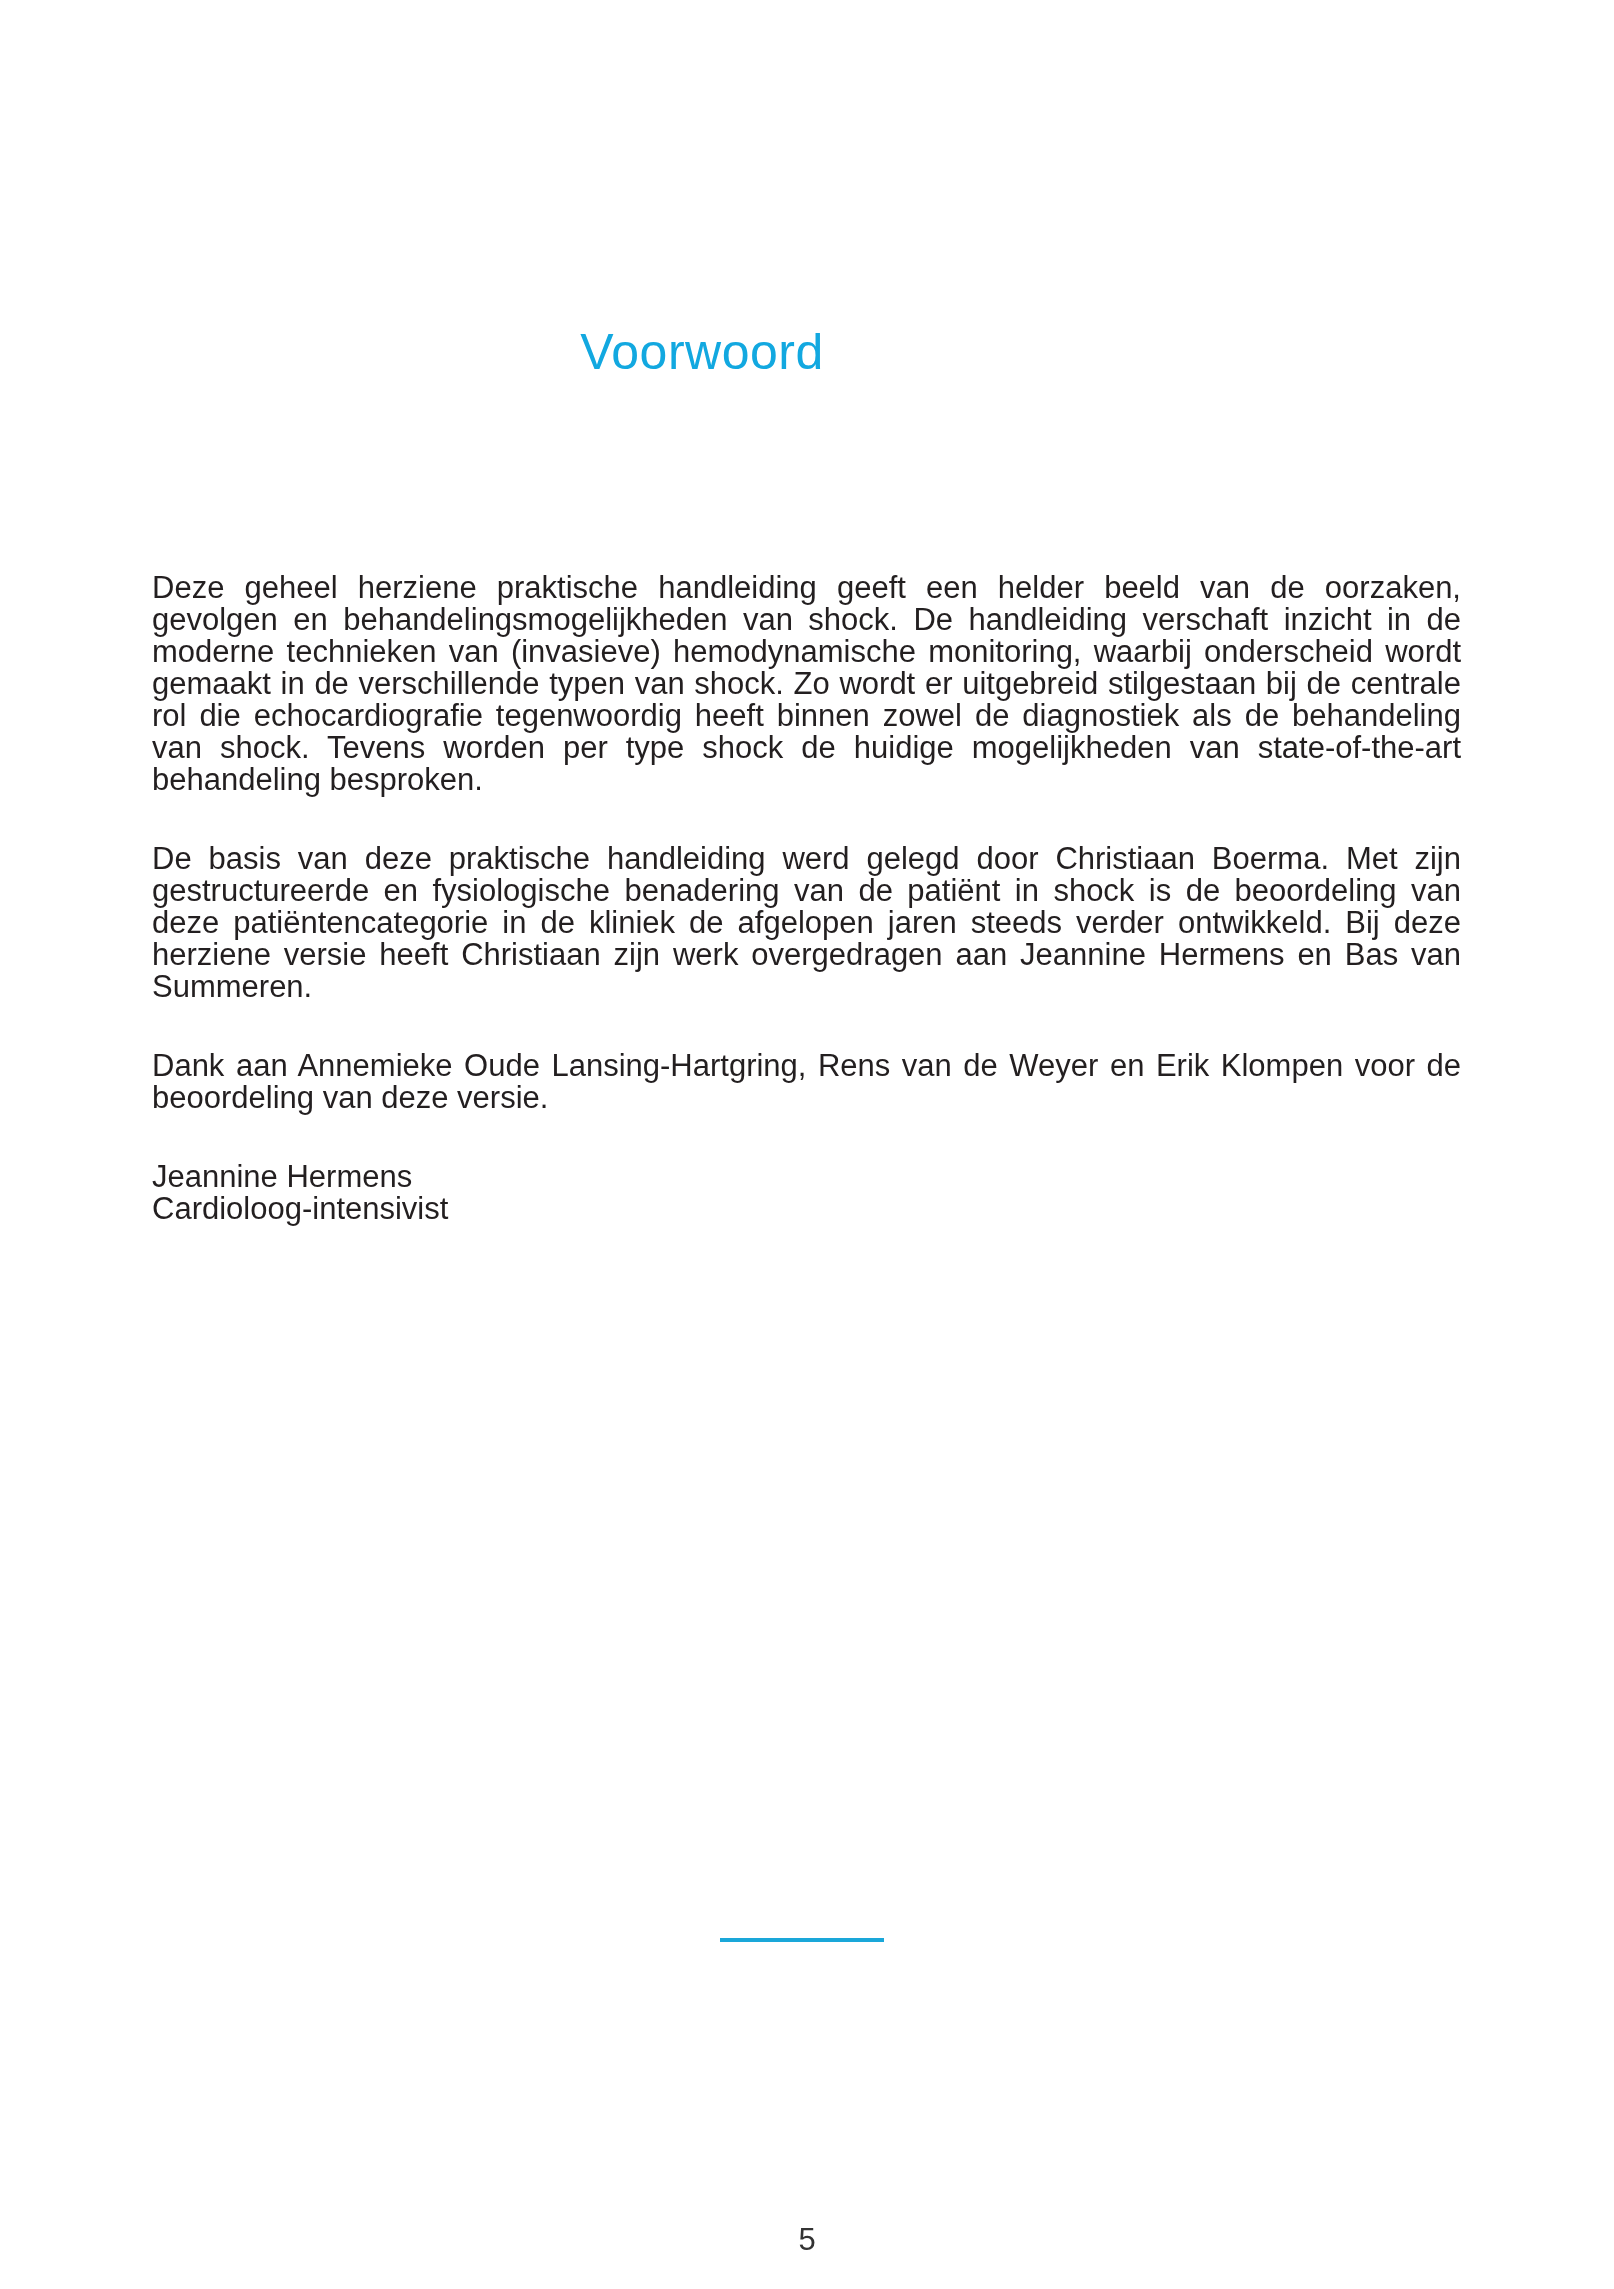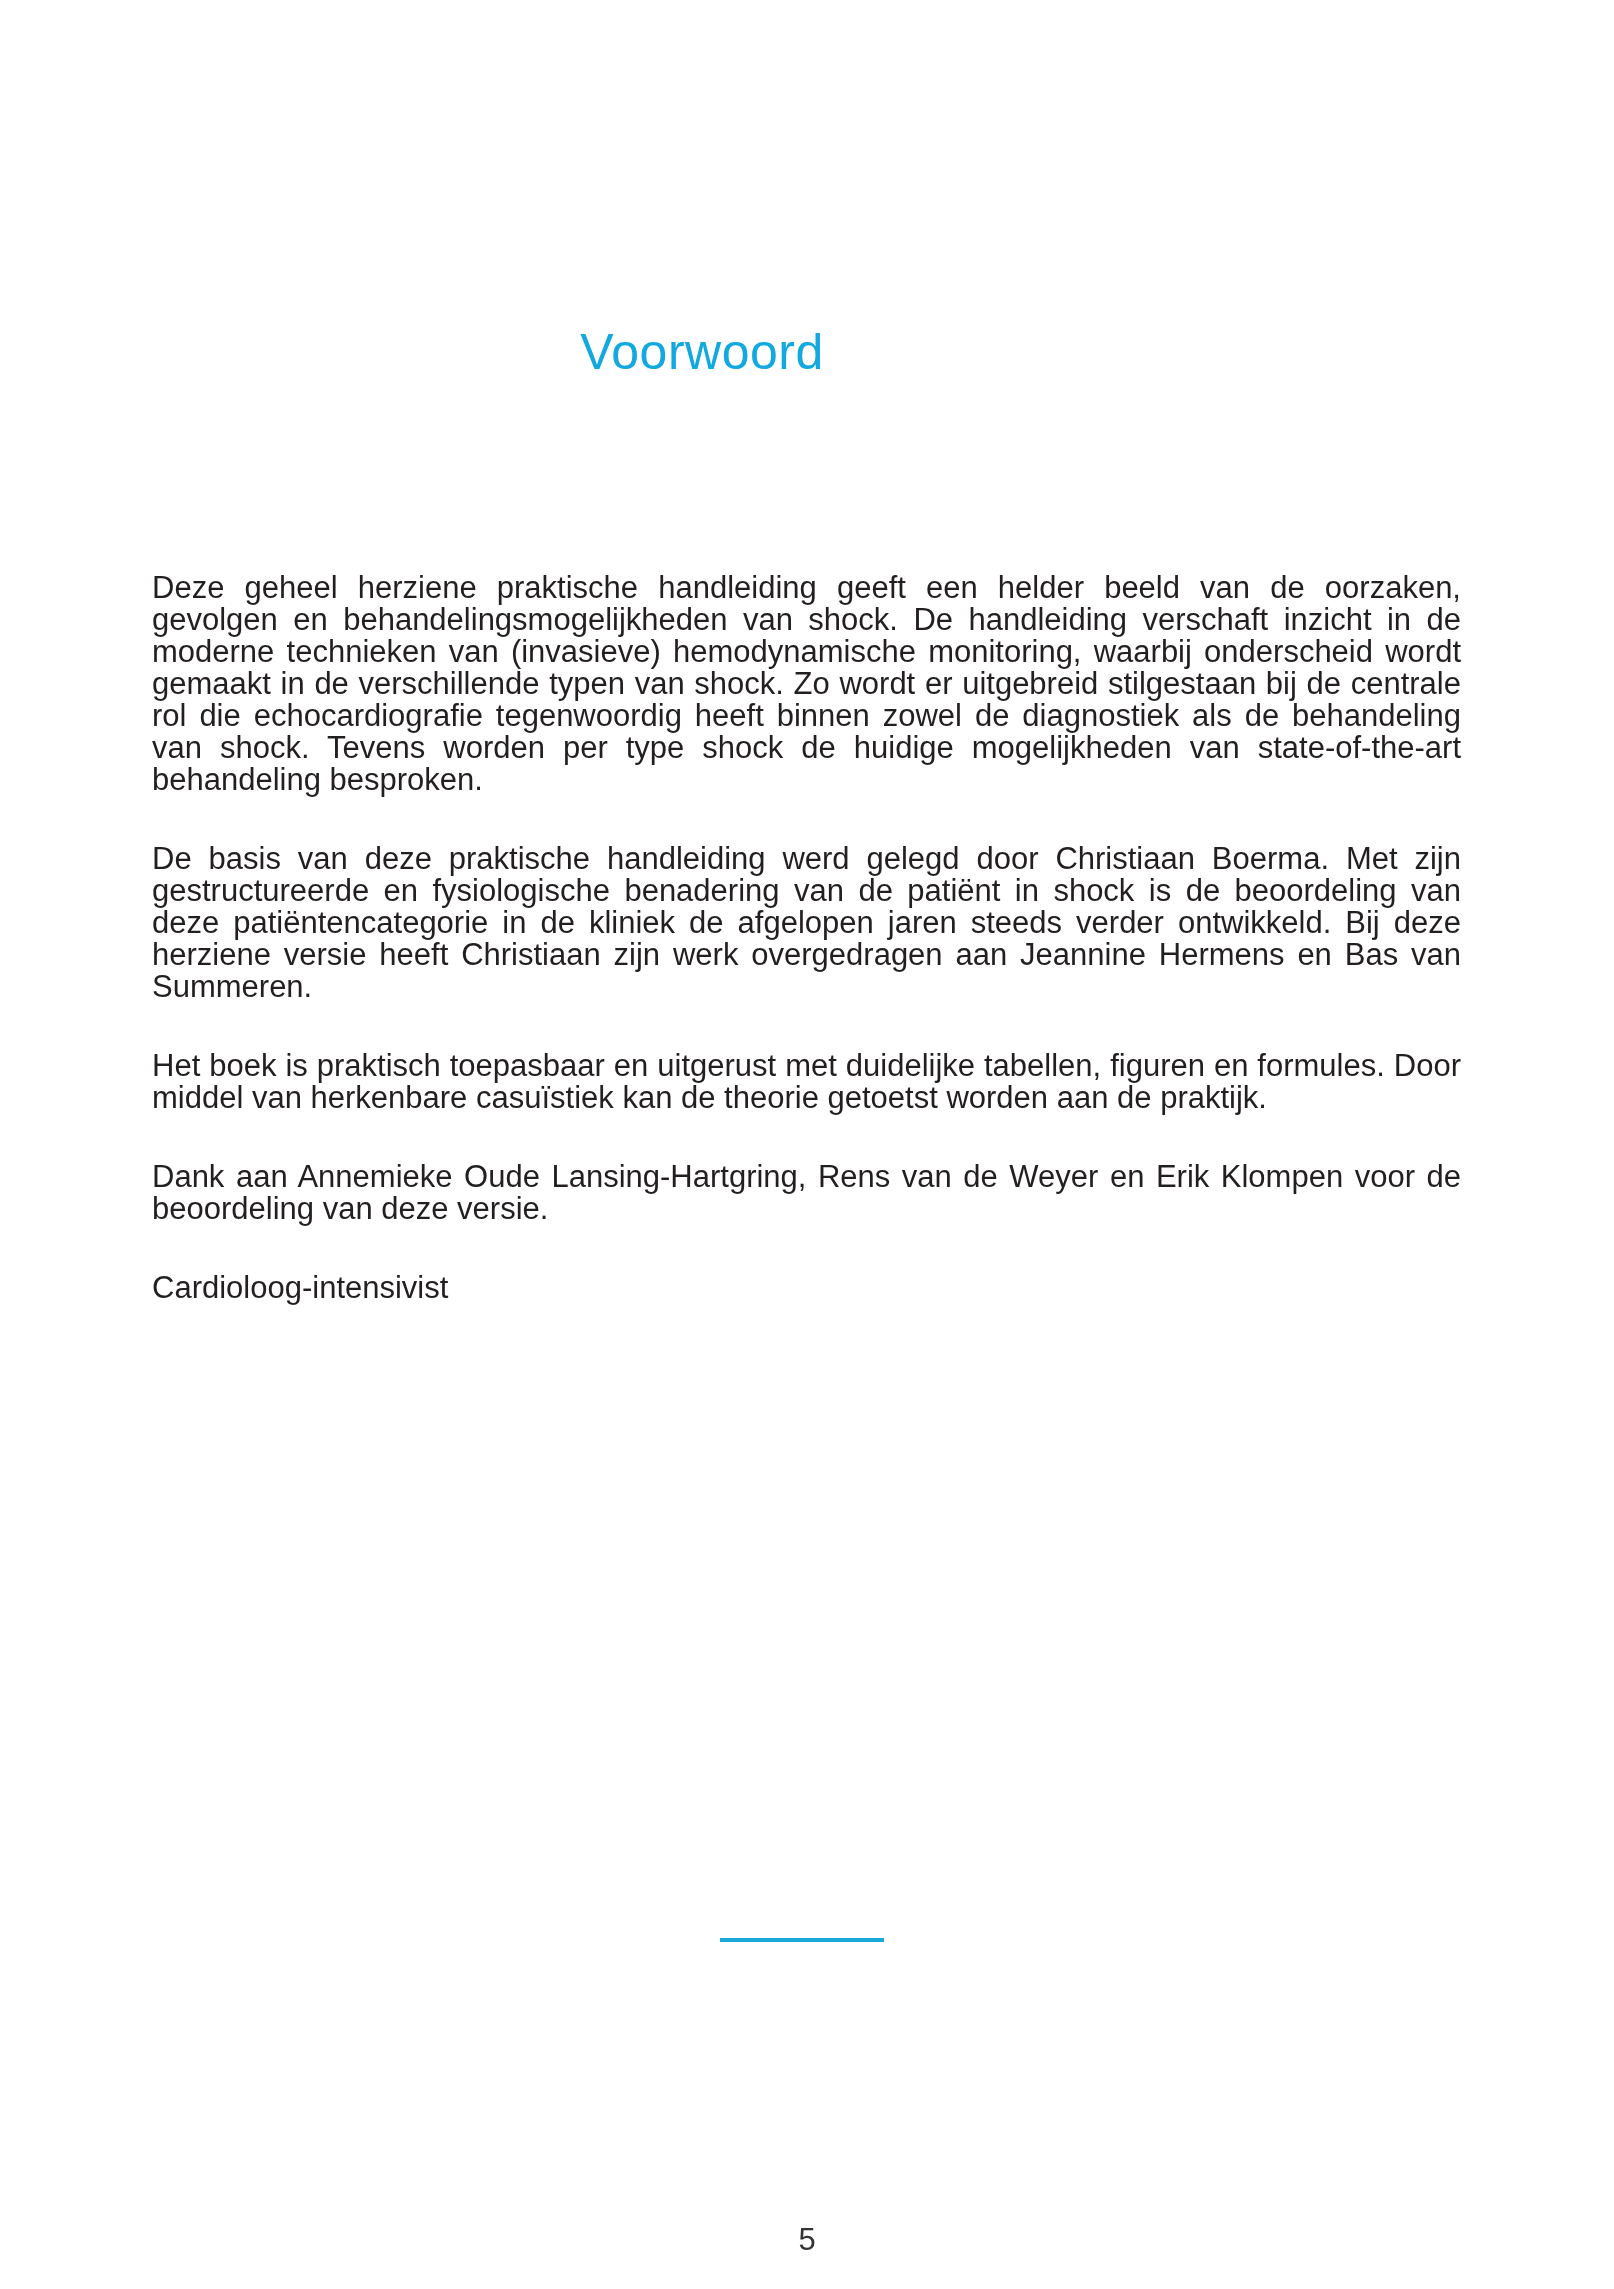--- a/index.html
+++ b/index.html
@@ -18,24 +18,24 @@
              font-size:31px; color:#333333; }
 </style>
 </head>
 <body>
 
 <h1 class="title">Voorwoord</h1>
 
 <div class="body">
   <p>Deze geheel herziene praktische handleiding geeft een helder beeld van de oorzaken, gevolgen en behandelingsmogelijkheden van shock. De handleiding verschaft inzicht in de moderne technieken van (invasieve) hemodynamische monitoring, waarbij onderscheid wordt gemaakt in de verschillende typen van shock. Zo wordt er uitgebreid stilgestaan bij de centrale rol die echocardiografie tegenwoordig heeft binnen zowel de diagnostiek als de behandeling van shock. Tevens worden per type shock de huidige mogelijkheden van state-of-the-art behandeling besproken.</p>
   <p>De basis van deze praktische handleiding werd gelegd door Christiaan Boerma. Met zijn gestructureerde en fysiologische benadering van de patiënt in shock is de beoordeling van deze patiëntencategorie in de kliniek de afgelopen jaren steeds verder ontwikkeld. Bij deze herziene versie heeft Christiaan zijn werk overgedragen aan Jeannine Hermens en Bas van Summeren.</p>
-  <p>Het boek is praktisch toepasbaar en uitgerust met duidelijke tabellen, figuren en formules. Door middel van herkenbare casuïstiek kan de theorie getoetst worden aan de praktijk.</p>
   <p>Dank aan Annemieke Oude Lansing-Hartgring, Rens van de Weyer en Erik Klompen voor de beoordeling van deze versie.</p>
 
   <div class="sig">
+    <span class="name">Jeannine Hermens</span>
     <span class="role">Cardioloog-intensivist</span>
   </div>
   <div class="sig">
   </div>
 </div>
 
 <div class="rule"></div>
 
 <div class="pagenum">5</div>
 

